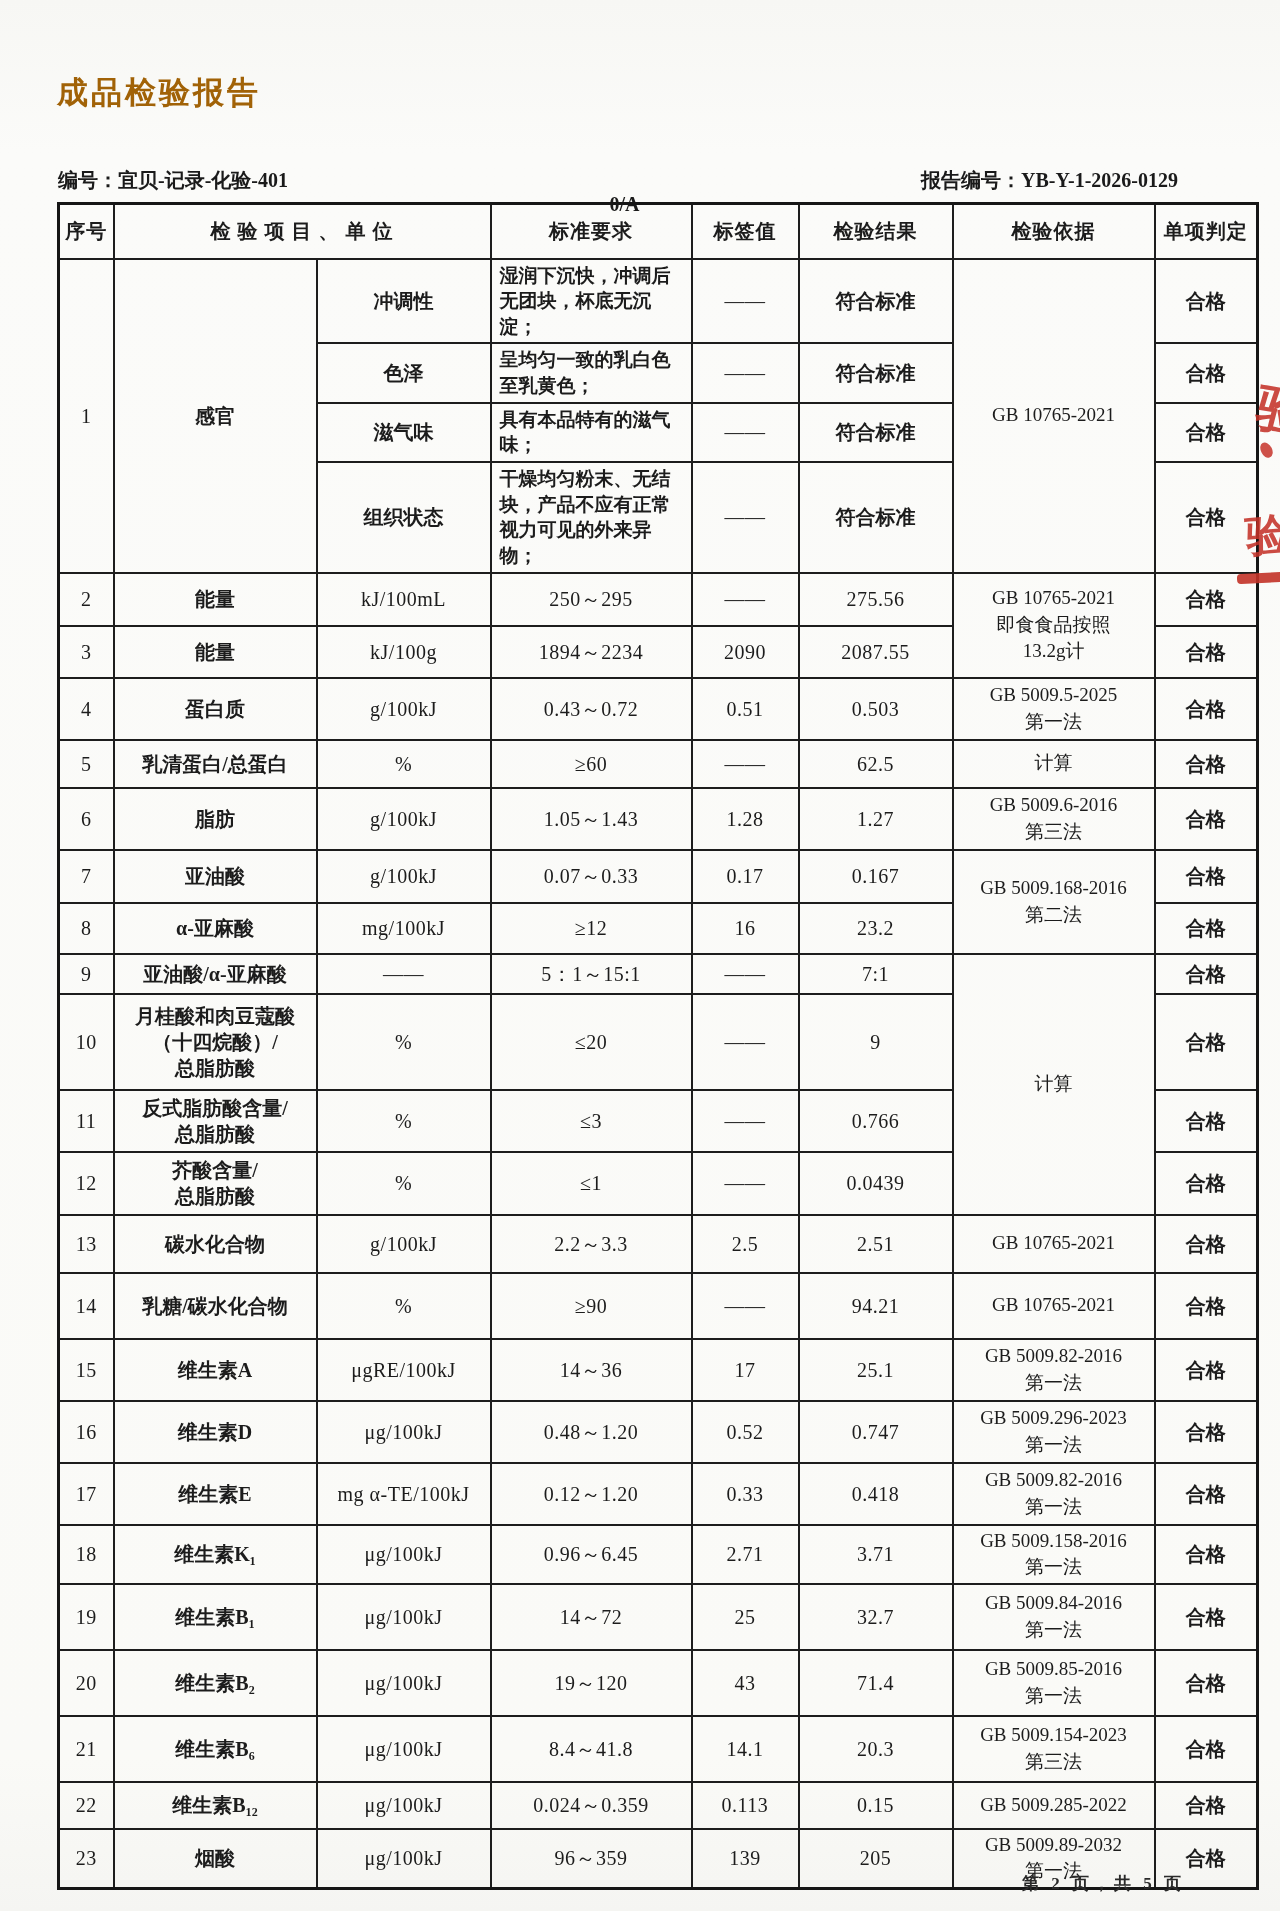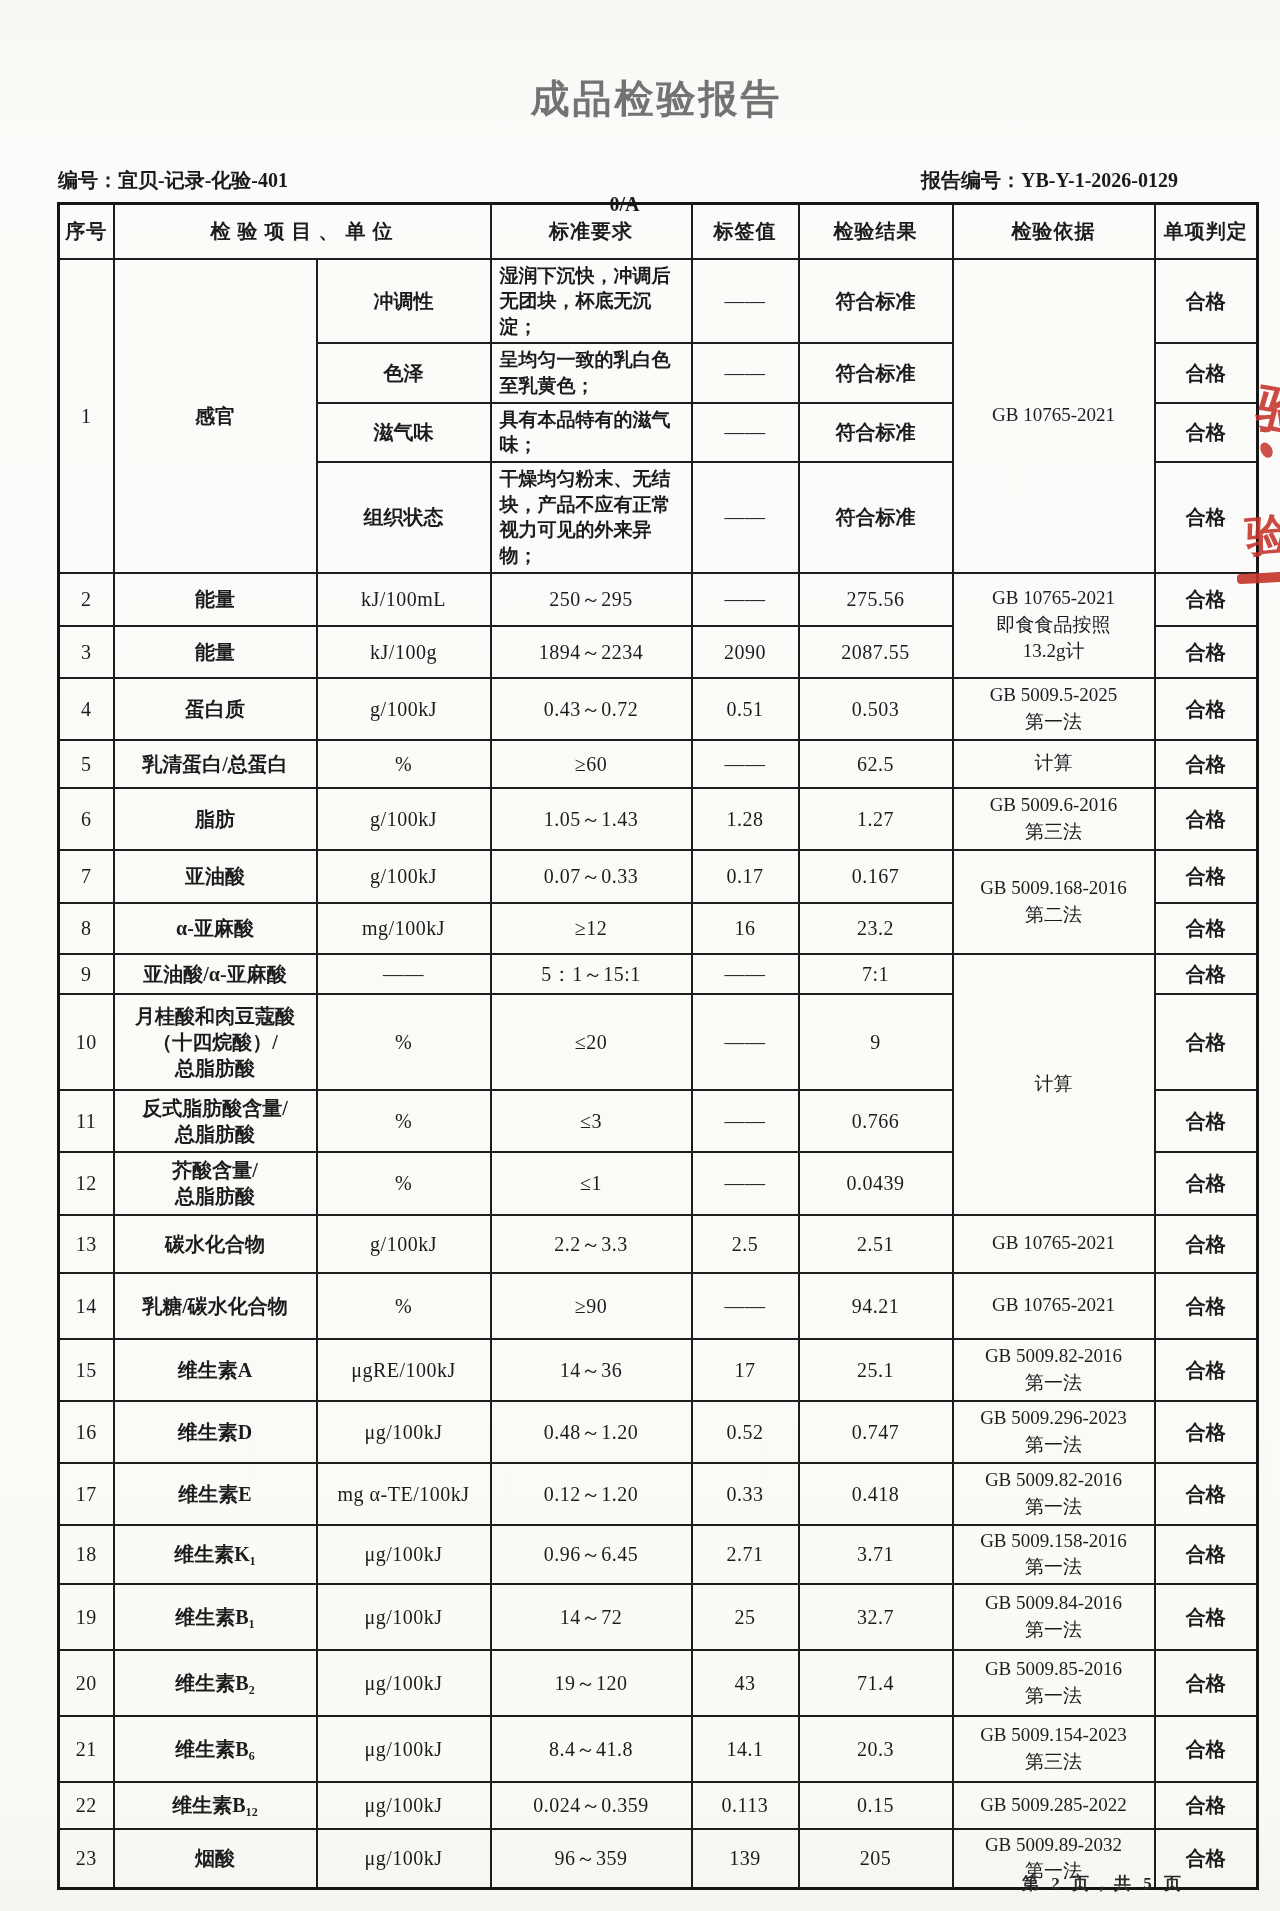--- a/index.html
+++ b/index.html
@@ -5,22 +5,22 @@
   html,body{margin:0;padding:0;}
   body{
     width:1280px;height:1911px;position:relative;overflow:hidden;
     background:linear-gradient(180deg,#f7f7f4 0%,#fbfbf9 8%,#fafaf7 92%,#f5f5f2 100%);
     font-family:"Liberation Serif","DejaVu Serif",serif;
     color:#1d1d1d;
   }
   .page{position:absolute;inset:0;}
   .title{
     position:absolute;left:57px;width:1199px;top:72px;
-    text-align:center;font-size:39px;font-weight:700;letter-spacing:3px;
-    color:#737373;
+    font-size:31px;font-weight:700;letter-spacing:3px;
+    color:#a16207;
   }
   .meta-row{
     position:absolute;left:58px;top:165px;width:1198px;height:30px;
     display:flex;align-items:center;font-size:20px;font-weight:600;color:#1a1a1a;gap:12px;
   }
   .meta-left{flex:0 0 auto;}
   .meta-center{flex:1 1 auto;text-align:center;padding-left:40px;margin-top:48px;}
   .meta-right{flex:0 0 auto;padding-right:78px;}
   table.tbl{
     position:absolute;left:57px;top:202px;

